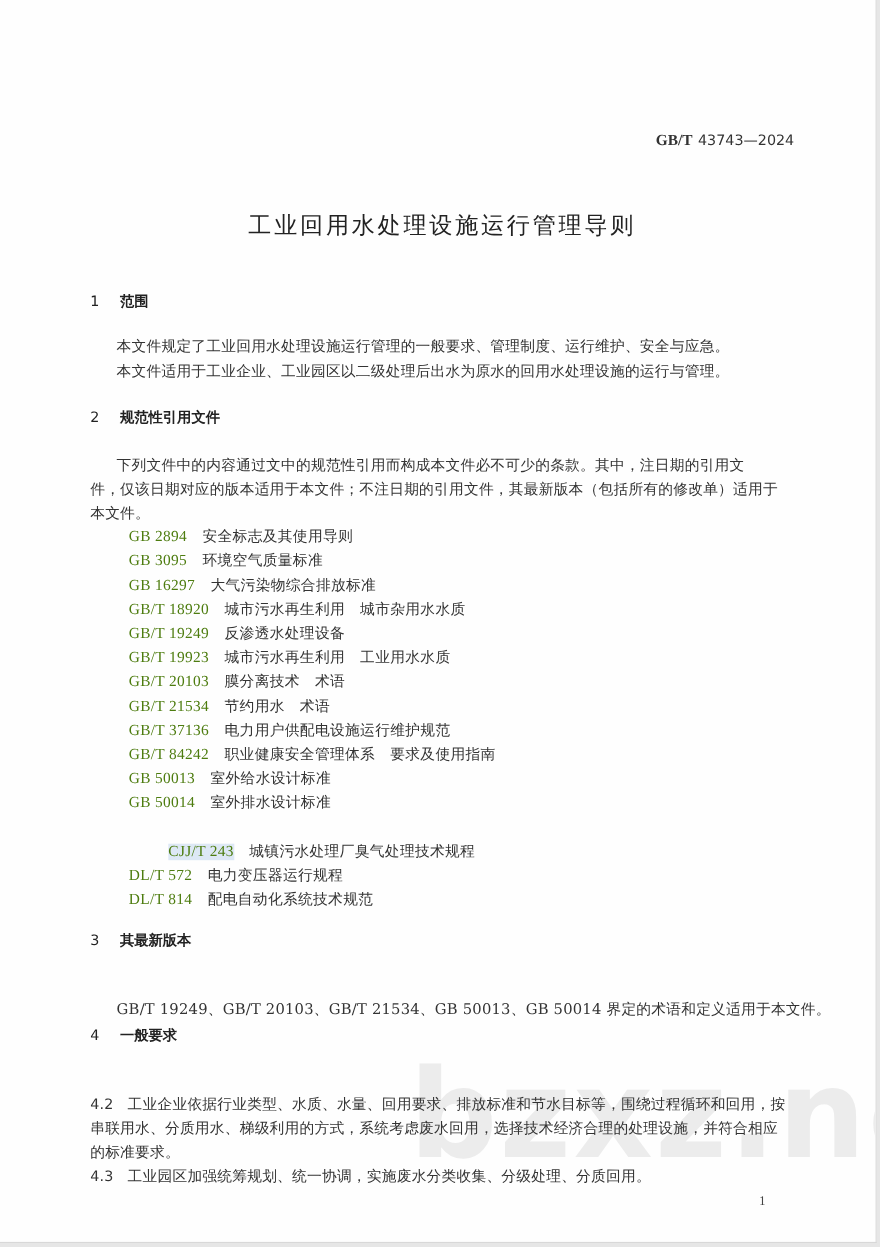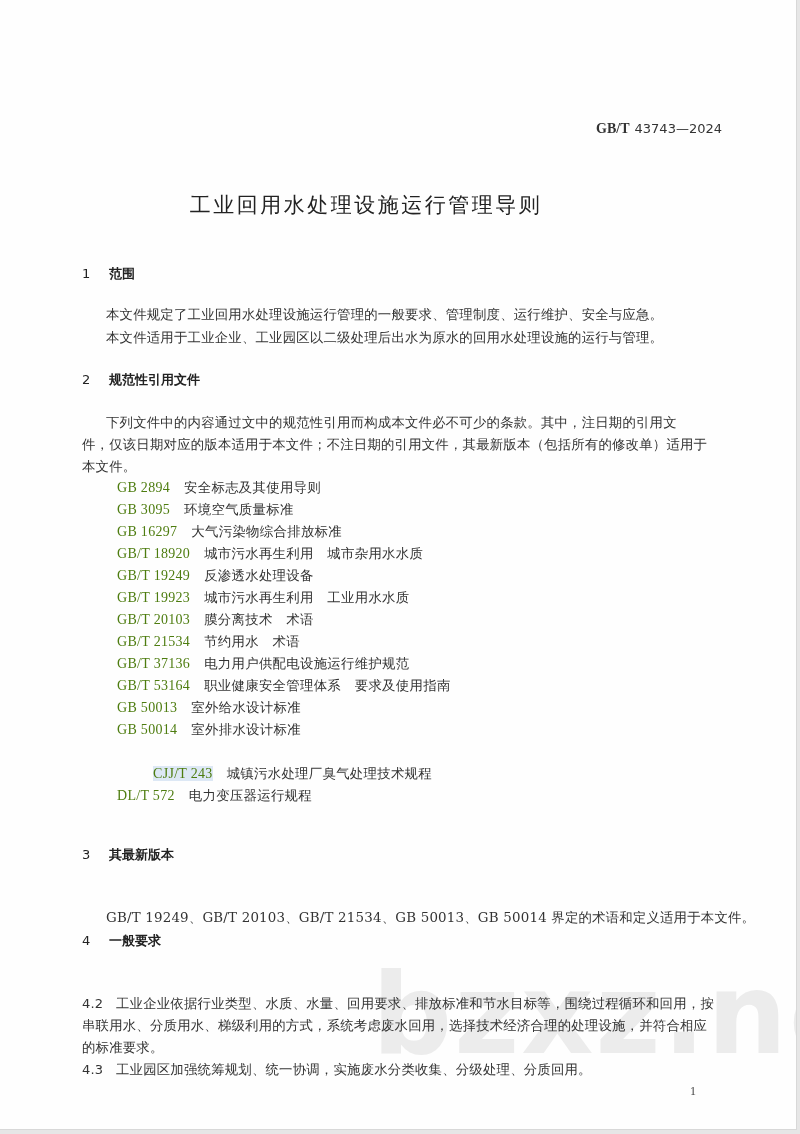--- a/index.html
+++ b/index.html
@@ -58,20 +58,21 @@
     }
     .doc-title {
       left: 0;
       width: 732px;
       text-align: center;
       top: 150px;
       font-family: "DejaVu Sans", "Liberation Sans", sans-serif;
       font-size: 21px;
       letter-spacing: 2.5px;
       color: #222;
+      padding-left: 36px;
     }
     .h1 {
       left: 82px;
       font-family: "DejaVu Sans", "Liberation Sans", sans-serif;
       font-size: 13px;
       font-weight: bold;
       color: #222;
     }
     .h1 .no {
       display: inline-block;
@@ -149,25 +150,26 @@
 
   <div class="abs ref" style="top:438px;"><span class="code">GB 2894</span><span>安全标志及其使用导则</span></div>
   <div class="abs ref" style="top:460px;"><span class="code">GB 3095</span><span>环境空气质量标准</span></div>
   <div class="abs ref" style="top:482px;"><span class="code">GB 16297</span><span>大气污染物综合排放标准</span></div>
   <div class="abs ref" style="top:504px;"><span class="code">GB/T 18920</span><span>城市污水再生利用　城市杂用水水质</span></div>
   <div class="abs ref" style="top:526px;"><span class="code">GB/T 19249</span><span>反渗透水处理设备</span></div>
   <div class="abs ref" style="top:548px;"><span class="code">GB/T 19923</span><span>城市污水再生利用　工业用水水质</span></div>
   <div class="abs ref" style="top:570px;"><span class="code">GB/T 20103</span><span>膜分离技术　术语</span></div>
   <div class="abs ref" style="top:592px;"><span class="code">GB/T 21534</span><span>节约用水　术语</span></div>
   <div class="abs ref" style="top:614px;"><span class="code">GB/T 37136</span><span>电力用户供配电设施运行维护规范</span></div>
-  <div class="abs ref" style="top:636px;"><span class="code">GB/T 53164</span><span>职业健康安全管理体系　要求及使用指南</span></div>
+  <div class="abs ref" style="top:636px;"><span class="code">GB/T 84242</span><span>职业健康安全管理体系　要求及使用指南</span></div>
   <div class="abs ref" style="top:658px;"><span class="code">GB 50013</span><span>室外给水设计标准</span></div>
   <div class="abs ref" style="top:680px;"><span class="code">GB 50014</span><span>室外排水设计标准</span></div>
   <div class="abs ref" style="top:724px;padding-left:36px;"><span class="code hl">CJJ/T 243</span><span>城镇污水处理厂臭气处理技术规程</span></div>
   <div class="abs ref" style="top:746px;"><span class="code">DL/T 572</span><span>电力变压器运行规程</span></div>
+  <div class="abs ref" style="top:768px;"><span class="code">DL/T 814</span><span>配电自动化系统技术规范</span></div>
 
   <div class="abs h1" style="top:805px;">
     <span class="no">3</span><span>其最新版本</span>
   </div>
   <div class="abs p indent" style="top:868px;">GB/T 19249、GB/T 20103、GB/T 21534、GB 50013、GB 50014 界定的术语和定义适用于本文件。</div>
 
   <div class="abs h1" style="top:891px;">
     <span class="no">4</span><span>一般要求</span>
   </div>
 

